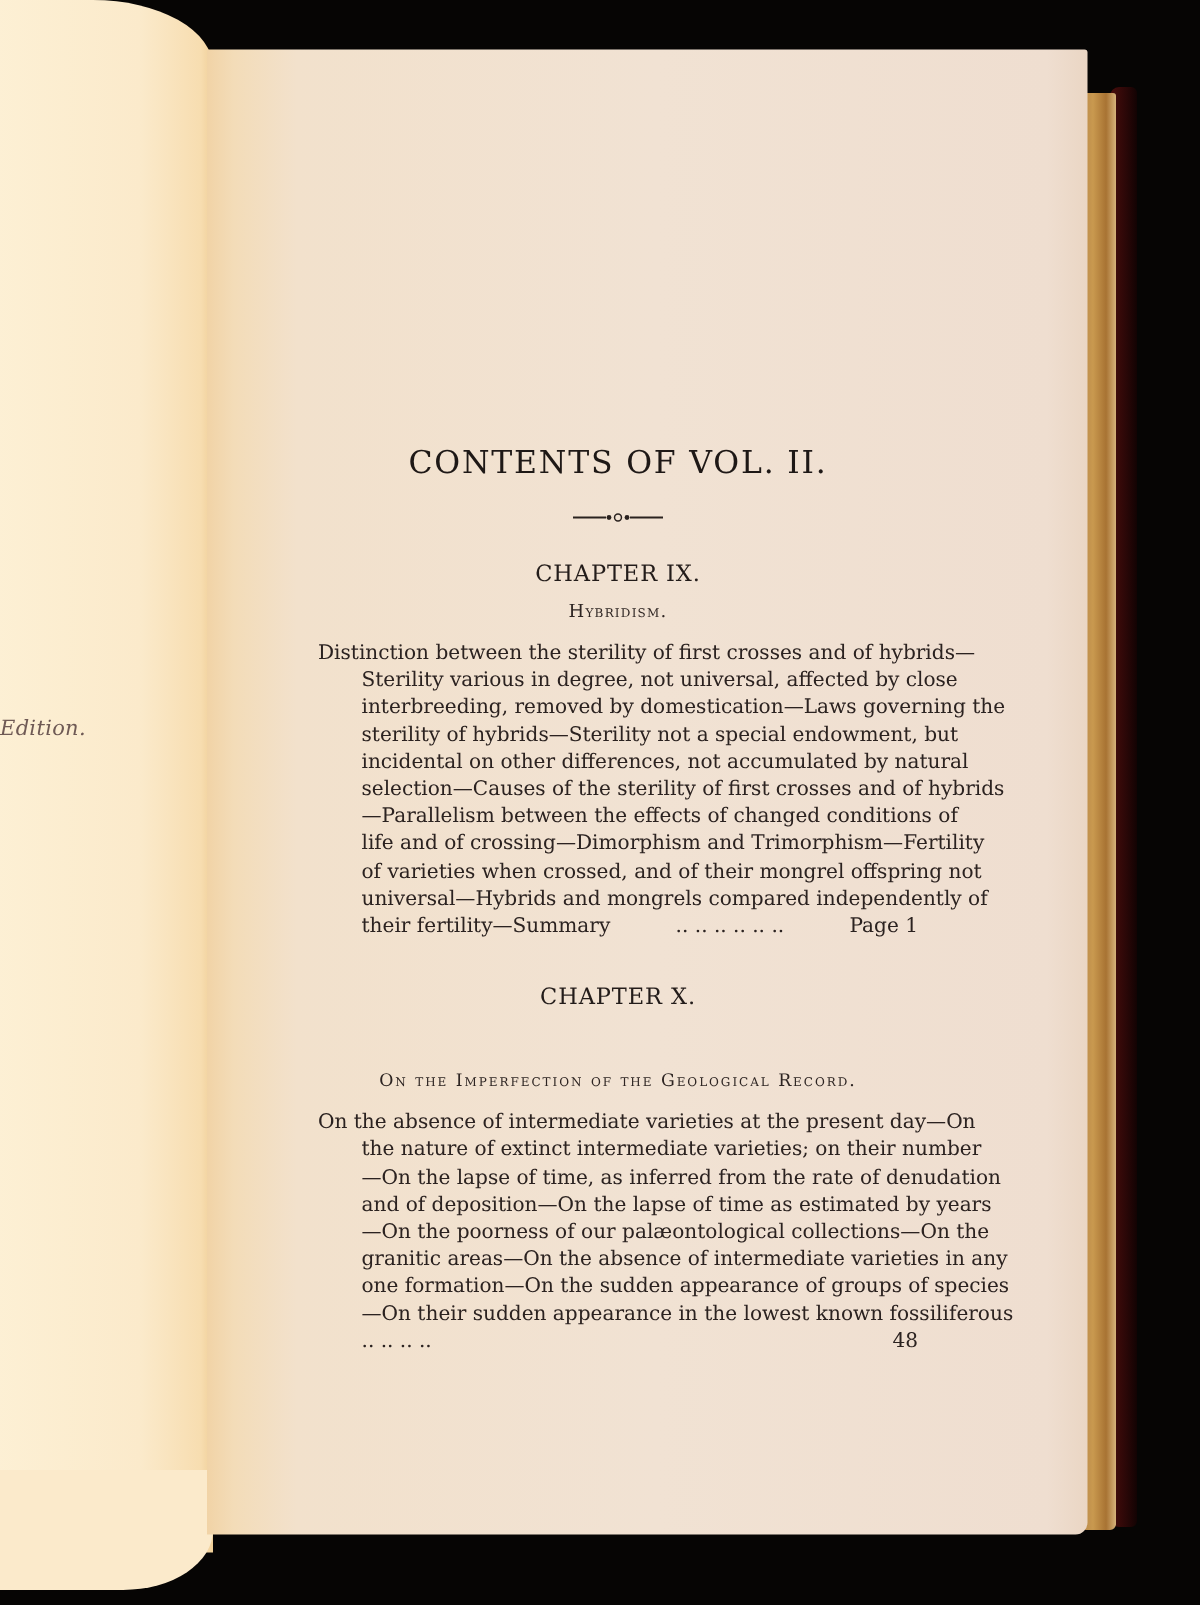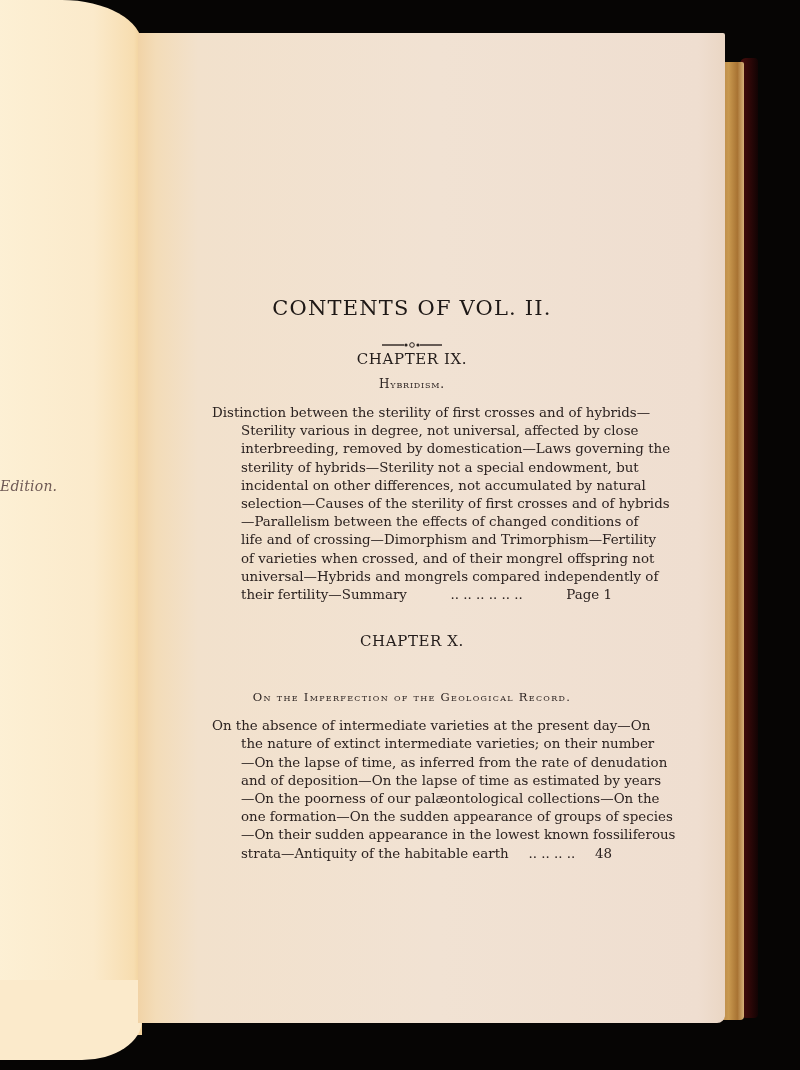--- a/index.html
+++ b/index.html
@@ -96,20 +96,21 @@
       justify-content: center;
       align-items: center;
       margin-top: 20px;
       height: 10px;
     }
     .ornament svg { display: block; }
     .chapter {
       text-align: center;
       font-size: 15px;
       letter-spacing: 0.6px;
+      margin-top: 23px;
       color: #231c1a;
     }
     .chapter-sub {
       text-align: center;
       font-size: 12px;
       font-variant: small-caps;
       letter-spacing: 0.8px;
       margin-top: 9px;
       color: #2d2422;
     }
@@ -187,22 +188,22 @@
     </div>
 
     <div class="chapter chapter-x">CHAPTER X.</div>
     <div class="chapter-sub x">On the Imperfection of the Geological Record.</div>
     <div class="summary">
       <span class="line first">On the absence of intermediate varieties at the present day—On</span>
       <span class="line">the nature of extinct intermediate varieties; on their number</span>
       <span class="line">—On the lapse of time, as inferred from the rate of denudation</span>
       <span class="line">and of deposition—On the lapse of time as estimated by years</span>
       <span class="line">—On the poorness of our palæontological collections—On the</span>
+      <span class="line">granitic areas—On the absence of intermediate varieties in any</span>
       <span class="line">one formation—On the sudden appearance of groups of species</span>
       <span class="line">—On their sudden appearance in the lowest known fossiliferous</span>
       <span class="line last">
-        <span>strata—Antiquity of the habitable earth</span>
         <span class="dots">..   ..   ..   ..</span>
         <span>48</span>
       </span>
     </div>
   </div>
 </div>
 
 </body></html>

